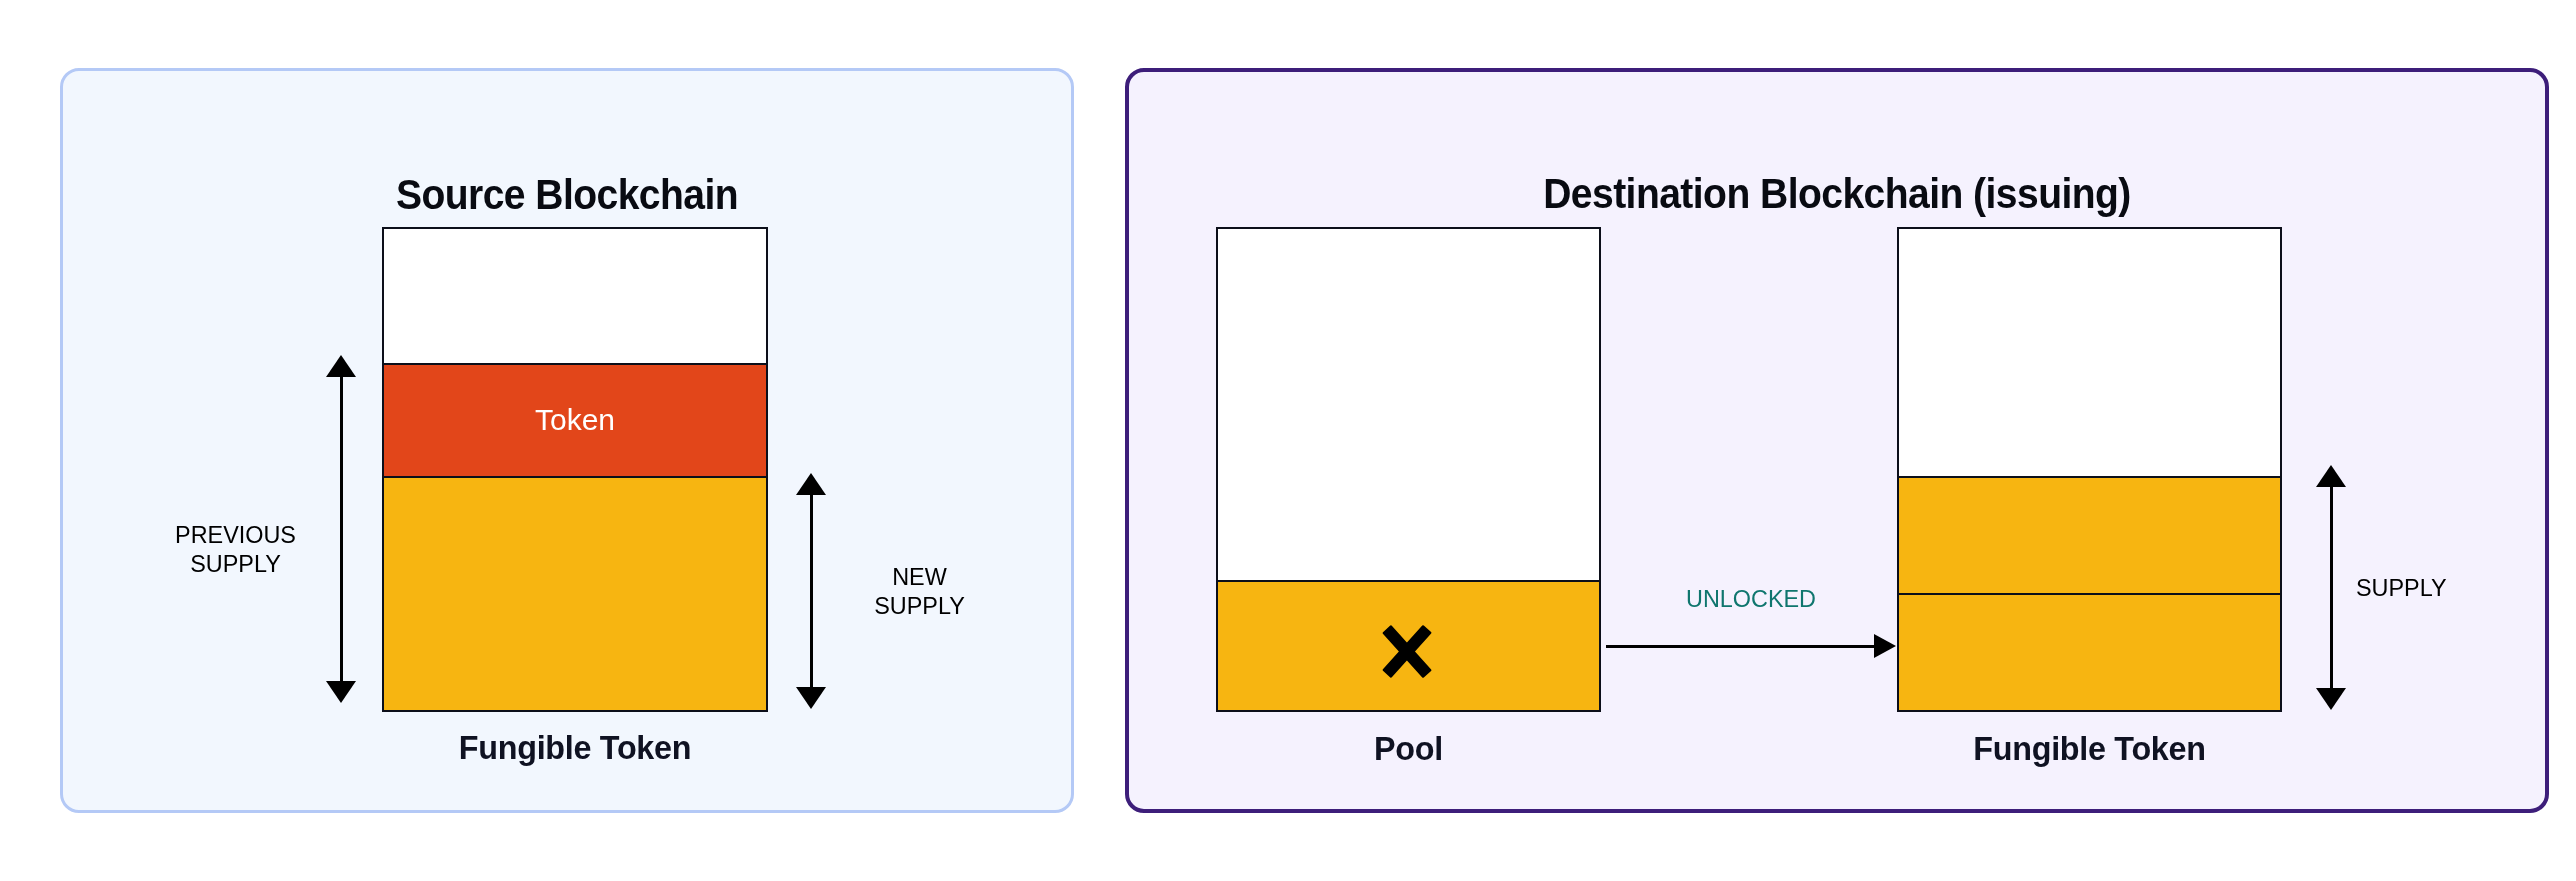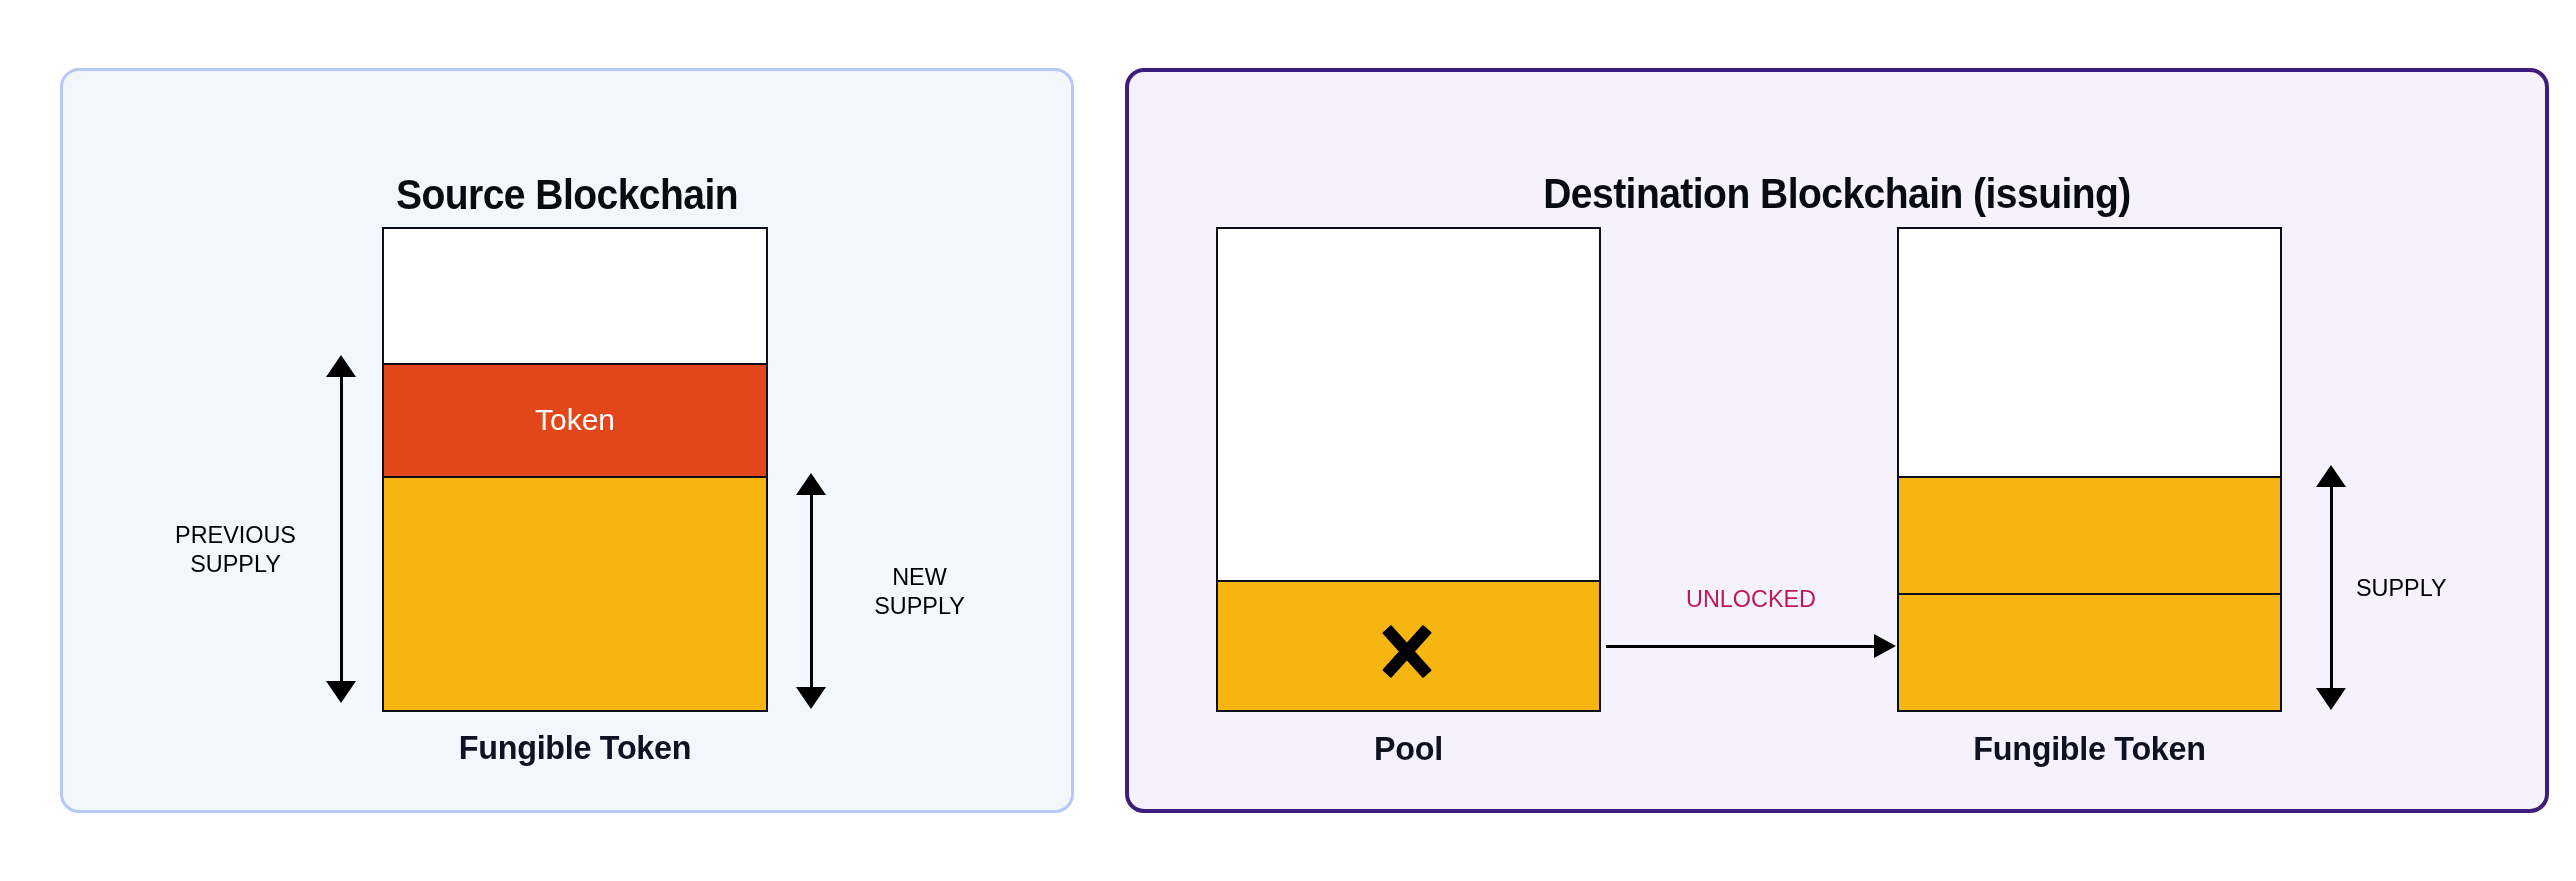--- a/index.html
+++ b/index.html
@@ -190,21 +190,21 @@
     height: 0;
     border-top: 12.2px solid transparent;
     border-bottom: 12.2px solid transparent;
     border-left: 22px solid #000000;
   }
   .harrow-label {
     position: absolute;
     text-align: center;
     font-family: "Liberation Sans", "DejaVu Sans", sans-serif;
     font-size: 23.4px;
-    color: #be185d;
+    color: #0f766e;
     white-space: nowrap;
   }
 </style>
 </head>
 <body>
 
 <div class="stage">
 
   <div class="panel panel-source">
 

